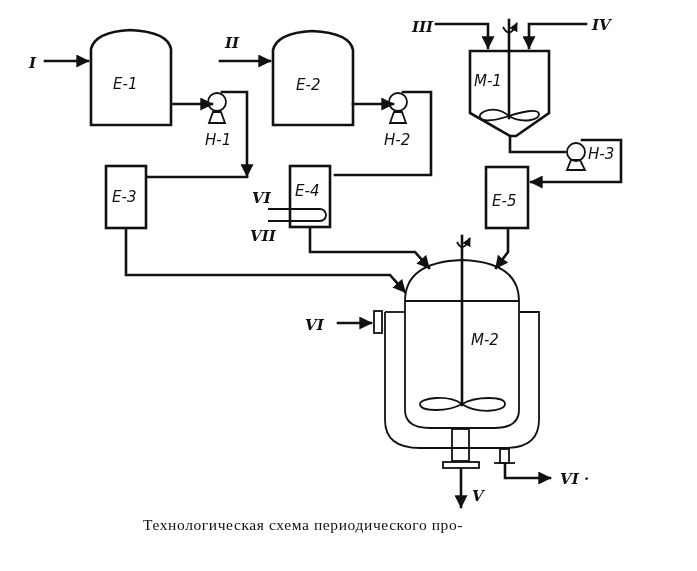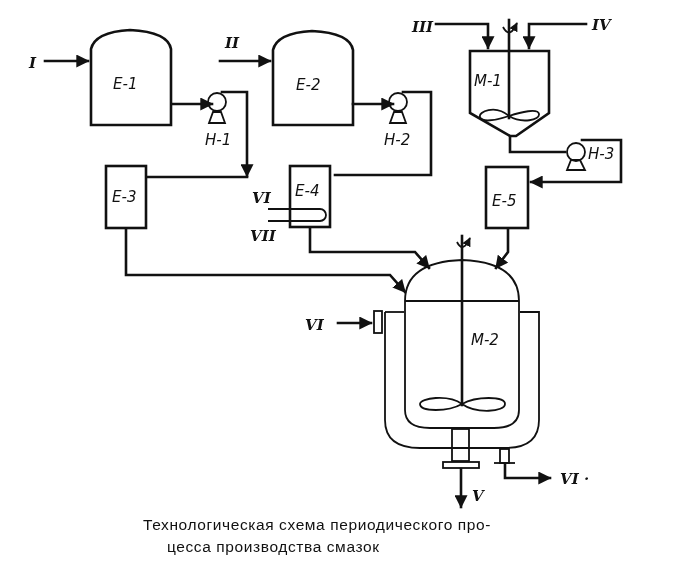--- a/index.html
+++ b/index.html
@@ -2,21 +2,21 @@
 <html><head>
 <meta charset="utf-8">
 <style>
   html, body { margin:0; padding:0; background:#fff; }
   body { width:697px; height:571px; position:relative; overflow:hidden; }
   svg { position:absolute; left:0; top:0; }
   .ln { stroke:#111; stroke-width:2.6; fill:none; stroke-linecap:square; stroke-linejoin:miter; }
   .th { stroke:#111; stroke-width:1.8; fill:none; }
   .lbl { font-family:"DejaVu Sans", sans-serif; font-style:italic; font-size:15px; fill:#111; }
   .rom { font-family:"DejaVu Serif", serif; font-style:italic; font-weight:bold; font-size:15px; fill:#111; }
-  .cap { position:absolute; left:143px; top:514px; font-family:Liberation Sans, sans-serif; font-size:15.5px; color:#111; line-height:22px; letter-spacing:0.6px; }
+  .cap { position:absolute; left:143px; top:514px; font-family:Liberation Serif, serif; font-size:15.5px; color:#111; line-height:22px; letter-spacing:0.6px; }
   .cap div:nth-child(2) { padding-left:24px; }
 </style>
 </head>
 <body>
 
 <svg width="697" height="571" viewBox="0 0 697 571">
   <defs>
     <marker id="ah" viewBox="0 0 10 10" refX="9" refY="5" markerWidth="5" markerHeight="5" orient="auto">
       <path d="M0,0 L10,5 L0,10 z" fill="#111"></path>
     </marker>
@@ -120,14 +120,13 @@
 
     <rect class="th" x="500" y="449" width="9" height="14"></rect>
     <line class="th" x1="494" y1="463" x2="515" y2="463"></line>
     <polyline class="ln" points="505,464 505,478 550,478" marker-end="url(#ah)"></polyline>
     <text class="rom" x="560" y="484">VI ·</text>
   </g>
 </svg>
 
 <div class="cap">
   <div>Технологическая схема периодического про-</div>
-  <div>цесса производства смазок</div>
 </div>
 
 </body></html>

